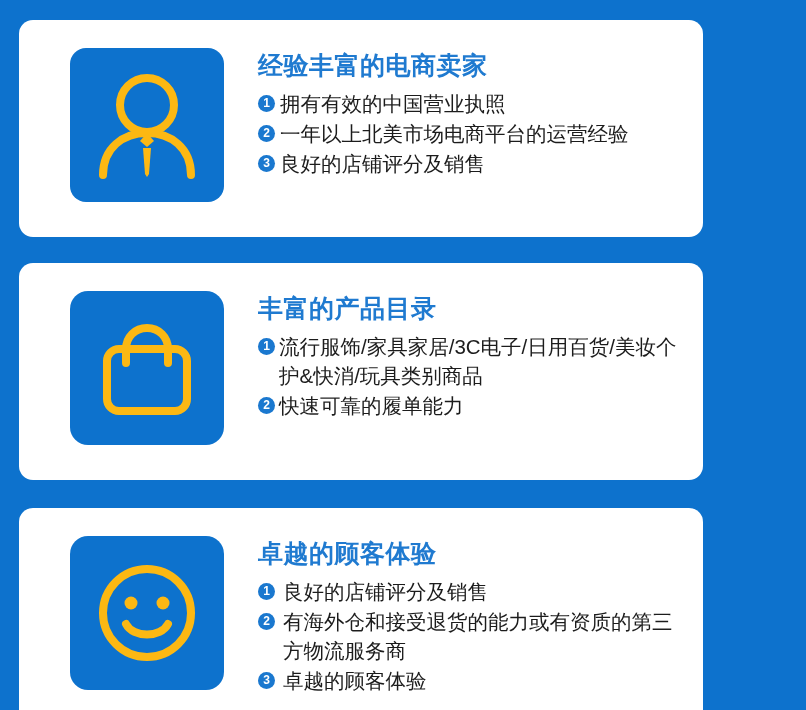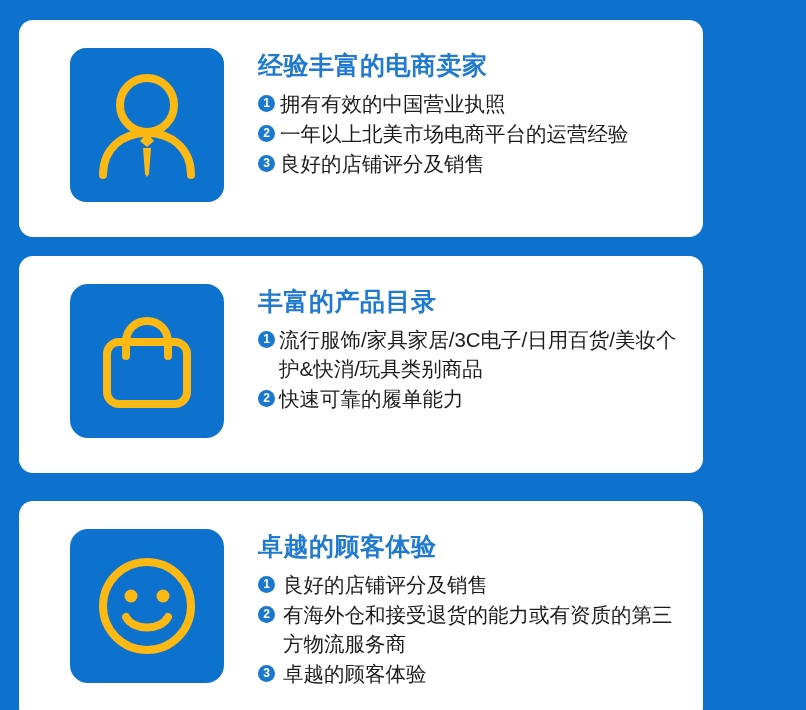--- a/index.html
+++ b/index.html
@@ -27,21 +27,21 @@
     position: relative;
     background: #ffffff;
     border-radius: 14px;
     box-sizing: border-box;
     display: flex;
     align-items: flex-start;
     overflow: hidden;
   }
 
   .card-1 { height: 217px; padding: 28px 24px 0 51px; }
-  .card-2 { height: 217px; margin-top: 19px; padding: 28px 24px 0 51px; }
+  .card-2 { height: 217px; margin-top: 26px; padding: 28px 24px 0 51px; }
   .card-3 { height: 220px; margin-top: 28px; padding: 28px 24px 0 51px; }
 
   
   .icon-tile {
     flex: 0 0 auto;
     width: 154px;
     height: 154px;
     background: #0d72cd;
     border-radius: 16px;
     display: flex;

